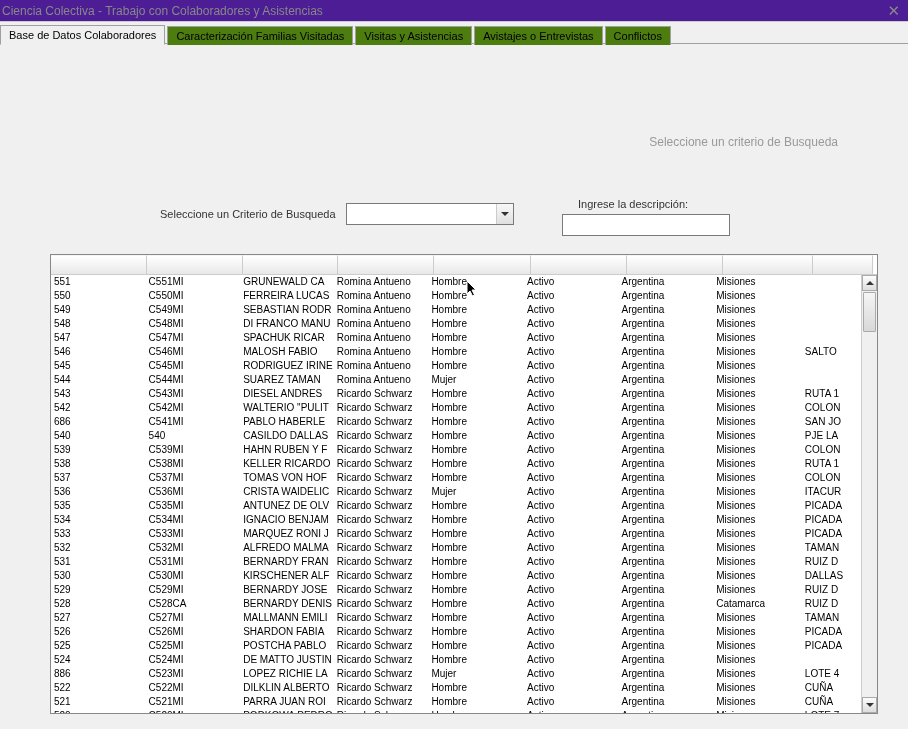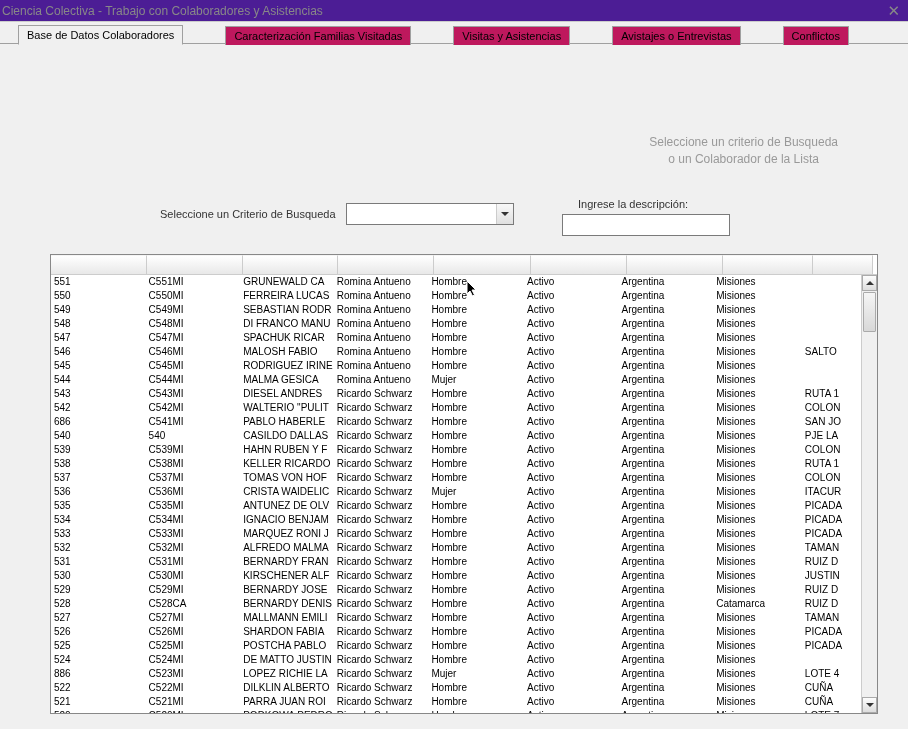--- a/index.html
+++ b/index.html
@@ -2,22 +2,22 @@
 <html><head>
 <meta charset="utf-8">
 <style>
 * { box-sizing: border-box; margin: 0; padding: 0; font-family: "Segoe UI", Tahoma, Arial, sans-serif; }
 body { background: #f0f0f0; width: 908px; height: 729px; overflow: hidden; position: relative; }
 
 .titlebar { height: 22px; background: #4c1d95; border-bottom: 1px solid #ccc; display: flex; align-items: center; padding: 0 2px; }
 .titlebar .title { font-size: 12px; color: #888; flex: 1; }
 .titlebar .close { font-size: 15px; color: #888; cursor: pointer; padding: 0 6px; font-weight: 300; }
 
-.tabs { display: flex; align-items: flex-end; height: 22px; background: #f0f0f0; font-size: 11px; padding-left: 18px; gap: 40px; }
-.tab { padding: 3px 8px; border: 1px solid #a0a0a0; border-bottom: none; background: #be185d; margin-right: 2px; cursor: pointer; position: relative; top: 1px; }
+.tabs { display: flex; align-items: flex-end; height: 22px; background: #f0f0f0; font-size: 11px; padding-left: 0; }
+.tab { padding: 3px 8px; border: 1px solid #a0a0a0; border-bottom: none; background: #4d7c0f; margin-right: 2px; cursor: pointer; position: relative; top: 1px; }
 .tab.active { background: #f0f0f0; border-bottom: 1px solid #f0f0f0; z-index: 2; }
 .tabborder { border-top: 1px solid #a0a0a0; margin-top: -1px; }
 
 .content { position: relative; height: calc(100% - 44px); }
 
 .hint { position: absolute; right: 70px; top: 90px; text-align: center; color: #999; font-size: 12px; line-height: 1.4; }
 
 .search-row { position: absolute; top: 170px; left: 0; right: 0; display: flex; align-items: center; }
 .search-label { position: absolute; left: 160px; font-size: 11px; color: #333; }
 .search-select { position: absolute; left: 346px; width: 168px; height: 22px; border: 1px solid #7a7a7a; background: #fff; font-size: 11px; }
@@ -60,21 +60,20 @@
     <div class="tab">Visitas y Asistencias</div>
     <div class="tab">Avistajes o Entrevistas</div>
     <div class="tab">Conflictos</div>
   </div>
 <div class="tabborder"></div>
 
 <div class="content">
 
   <div class="hint">
     <div>Seleccione un criterio de Busqueda</div>
-    <div>o un Colaborador de la Lista</div>
   </div>
 
   <div class="search-row">
     <div class="search-label">Seleccione un Criterio de Busqueda</div>
     <div class="search-select">
       <span></span>
       <div class="arrow"></div>
     </div>
   </div>
 
@@ -167,21 +166,21 @@
           <div class="cell c3">Romina Antueno</div>
           <div class="cell c4">Hombre</div>
           <div class="cell c5">Activo</div>
           <div class="cell c6">Argentina</div>
           <div class="cell c7">Misiones</div>
           <div class="cell c8"></div>
         </div>
         <div class="row">
           <div class="cell c0">544</div>
           <div class="cell c1">C544MI</div>
-          <div class="cell c2">MALMA GESICA</div>
+          <div class="cell c2">SUAREZ TAMAN</div>
           <div class="cell c3">Romina Antueno</div>
           <div class="cell c4">Mujer</div>
           <div class="cell c5">Activo</div>
           <div class="cell c6">Argentina</div>
           <div class="cell c7">Misiones</div>
           <div class="cell c8"></div>
         </div>
         <div class="row">
           <div class="cell c0">543</div>
           <div class="cell c1">C543MI</div>
@@ -327,21 +326,21 @@
         </div>
         <div class="row">
           <div class="cell c0">530</div>
           <div class="cell c1">C530MI</div>
           <div class="cell c2">KIRSCHENER ALF</div>
           <div class="cell c3">Ricardo Schwarz</div>
           <div class="cell c4">Hombre</div>
           <div class="cell c5">Activo</div>
           <div class="cell c6">Argentina</div>
           <div class="cell c7">Misiones</div>
-          <div class="cell c8">JUSTIN</div>
+          <div class="cell c8">DALLAS</div>
         </div>
         <div class="row">
           <div class="cell c0">529</div>
           <div class="cell c1">C529MI</div>
           <div class="cell c2">BERNARDY JOSE</div>
           <div class="cell c3">Ricardo Schwarz</div>
           <div class="cell c4">Hombre</div>
           <div class="cell c5">Activo</div>
           <div class="cell c6">Argentina</div>
           <div class="cell c7">Misiones</div>

